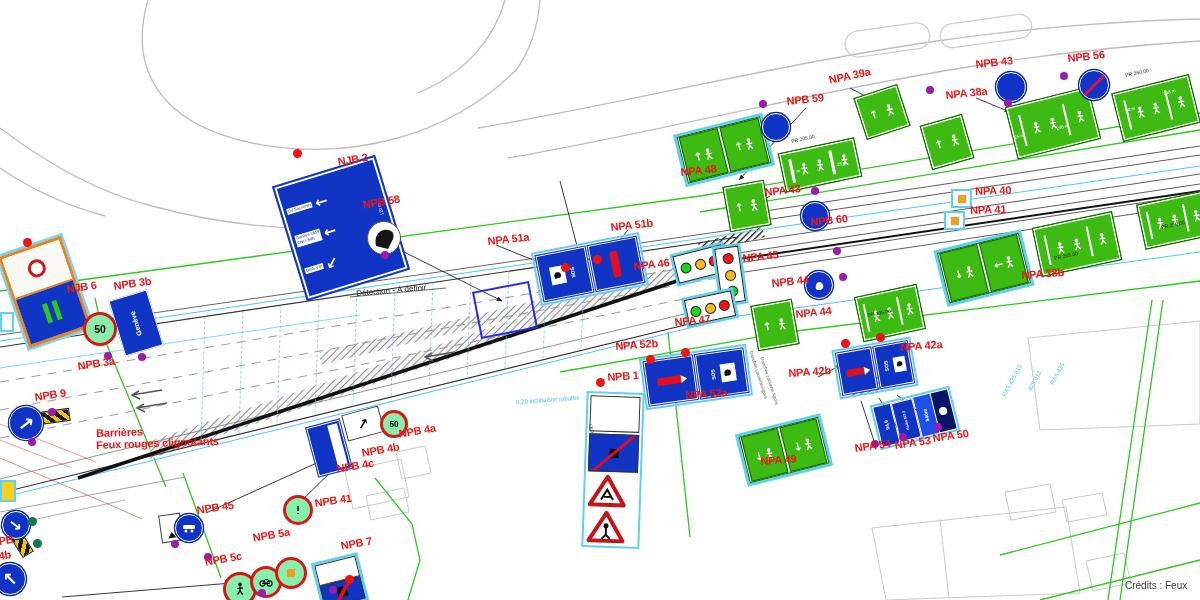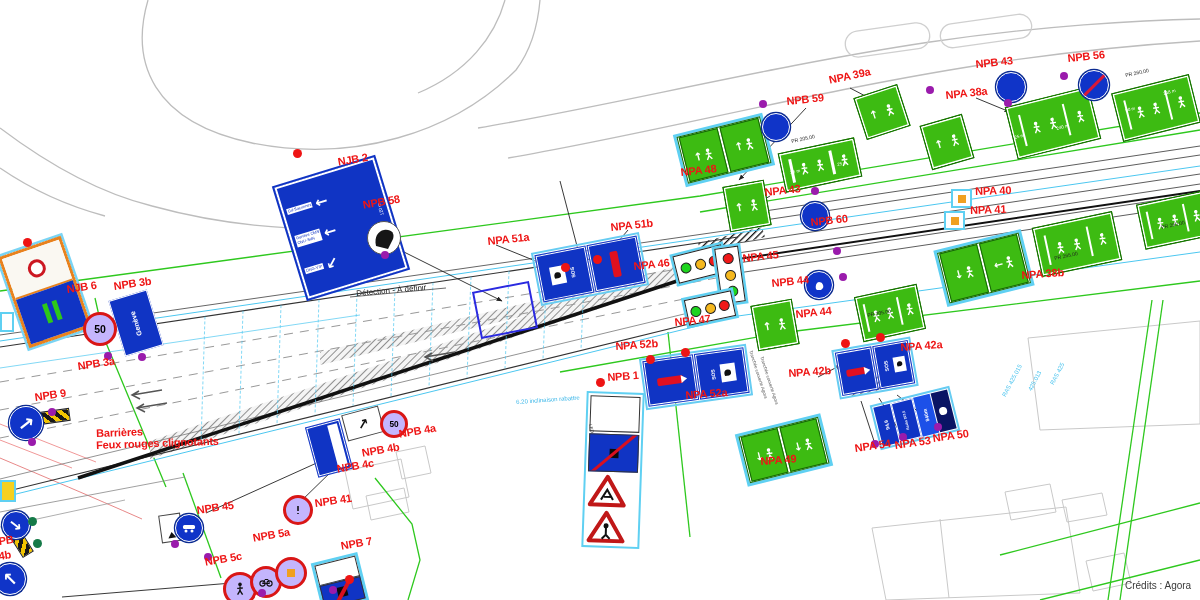--- a/index.html
+++ b/index.html
@@ -23,21 +23,21 @@
   .gbar{width:2.5px;height:68%;background:#fff;}
   .signal{position:absolute;z-index:22;background:#fff;border:1.5px solid #222;
           box-shadow:0 0 0 2.5px #5fd0f2;display:flex;align-items:center;justify-content:space-evenly;}
   .signal.v{flex-direction:column;}
   .lamp{width:9px;height:9px;border-radius:50%;border:1px solid #222;}
   .lamp.g{background:#1ed41e;} .lamp.y{background:#f5b81e;} .lamp.r{background:#f01818;}
   .bcirc{position:absolute;border-radius:50%;background:#1034c8;border:1.5px solid #fff;
          box-shadow:0 0 0 1.2px #0a2a90;z-index:24;display:flex;align-items:center;justify-content:center;overflow:hidden;}
   .bcirc .slash{position:absolute;width:130%;height:3px;background:#d81838;transform:rotate(-45deg);}
   .acar{color:#fff;font-weight:bold;font-family:"DejaVu Sans",sans-serif;}
-  .rcirc{position:absolute;border-radius:50%;background:#c4b5fd;border:3.5px solid #d91616;z-index:24;
+  .rcirc{position:absolute;border-radius:50%;background:#86efac;border:3.5px solid #d91616;z-index:24;
          display:flex;align-items:center;justify-content:center;}
   .osq{width:8px;height:8px;background:#f0a020;}
   .obox{position:absolute;width:17px;height:15px;background:#fff;border:2.5px solid #5fd0f2;
         display:flex;align-items:center;justify-content:center;z-index:22;}
   .sbar{position:absolute;z-index:23;border:1px solid #222;
         background:repeating-linear-gradient(45deg,#181818 0 4px,#f2c400 4px 8px);}
   .msign{position:absolute;border:2px solid #5fd0f2;background:#fff;z-index:22;}
   .msign.y{background:#f5d020;}
   .note-box{position:absolute;left:502px;top:129px;width:150px;background:#f3b02c;
             border:1px solid #8a6a10;color:#111;font-size:8px;line-height:1.2;padding:4px;z-index:50;}
@@ -367,21 +367,21 @@
     <div class="rp" style="background:#1c50e8">
         <span style="font-size:5px">840m</span>
       </div>
     <div class="rp dark">
         <div class="blob"></div>
       </div>
   </div>
 
   <div class="pastille"></div>
 
-  <div class="credits">Crédits : Agora</div>
+  <div class="credits">Crédits : Feux</div>
 <div class="plan-label" style="left: 337px; top: 157px; transform: rotate(-10deg);">NJB 2</div>
     <div class="plan-label" style="left: 362px; top: 200px; transform: rotate(-10deg);">NPB 58</div>
     <div class="plan-label" style="left: 66px; top: 284px; transform: rotate(-8deg);">NJB 6</div>
     <div class="plan-label" style="left: 113px; top: 281px; transform: rotate(-8deg);">NPB 3b</div>
     <div class="plan-label" style="left: 77px; top: 361px; transform: rotate(-8deg);">NPB 3a</div>
     <div class="plan-label" style="left: 34px; top: 392px; transform: rotate(-8deg);">NPB 9</div>
     <div class="plan-label" style="left: -2px; top: 536px; transform: rotate(-8deg);">PB</div>
     <div class="plan-label" style="left: -2px; top: 551px; transform: rotate(-8deg);">4b</div>
     <div class="plan-label" style="left: 196px; top: 505px; transform: rotate(-8deg);">NPB 45</div>
     <div class="plan-label" style="left: 314px; top: 498px; transform: rotate(-8deg);">NPB 41</div>

